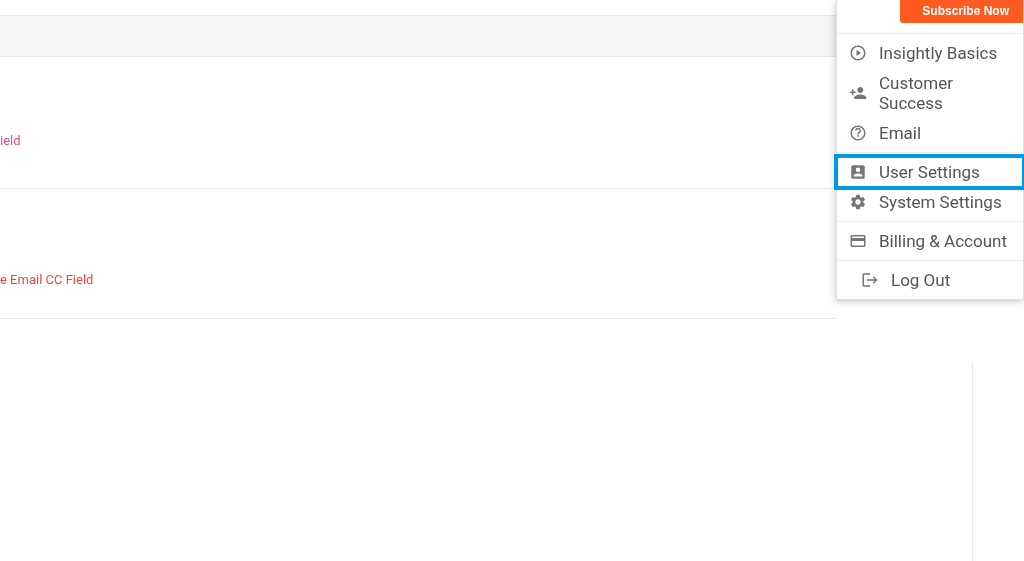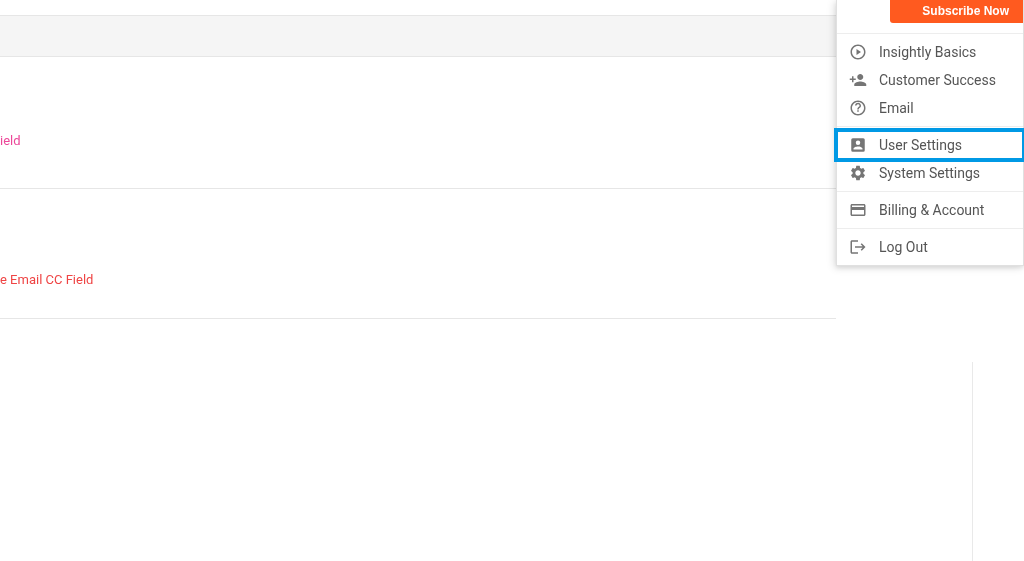--- a/index.html
+++ b/index.html
@@ -78,39 +78,40 @@
       padding: 0 0 10px 0;
       border-bottom: 1px solid #ededed;
       display: flex;
       justify-content: flex-end;
     }
     .subscribe-btn {
       background: #ff5a1f;
       color: #fff;
       font-size: 12px;
       font-weight: 600;
-      padding: 4px 14px 5px 32px;
+      padding: 4px 14px 5px 22px;
       border-radius: 0 0 0 3px;
       border: none;
       cursor: pointer;
       text-align: right;
     }
     .menu-section {
       border-bottom: 1px solid #ededed;
       padding: 4px 0;
     }
     .menu-section:last-child {
       border-bottom: none;
+      padding-left: 12px;
     }
     .menu-item {
       display: flex;
       align-items: center;
       padding: 5px 12px;
       cursor: pointer;
-      font-size: 14px;
+      font-size: 17px;
       color: #555;
       gap: 12px;
     }
     .menu-item .icon {
       width: 18px;
       height: 18px;
       display: flex;
       align-items: center;
       justify-content: center;
       flex-shrink: 0;

